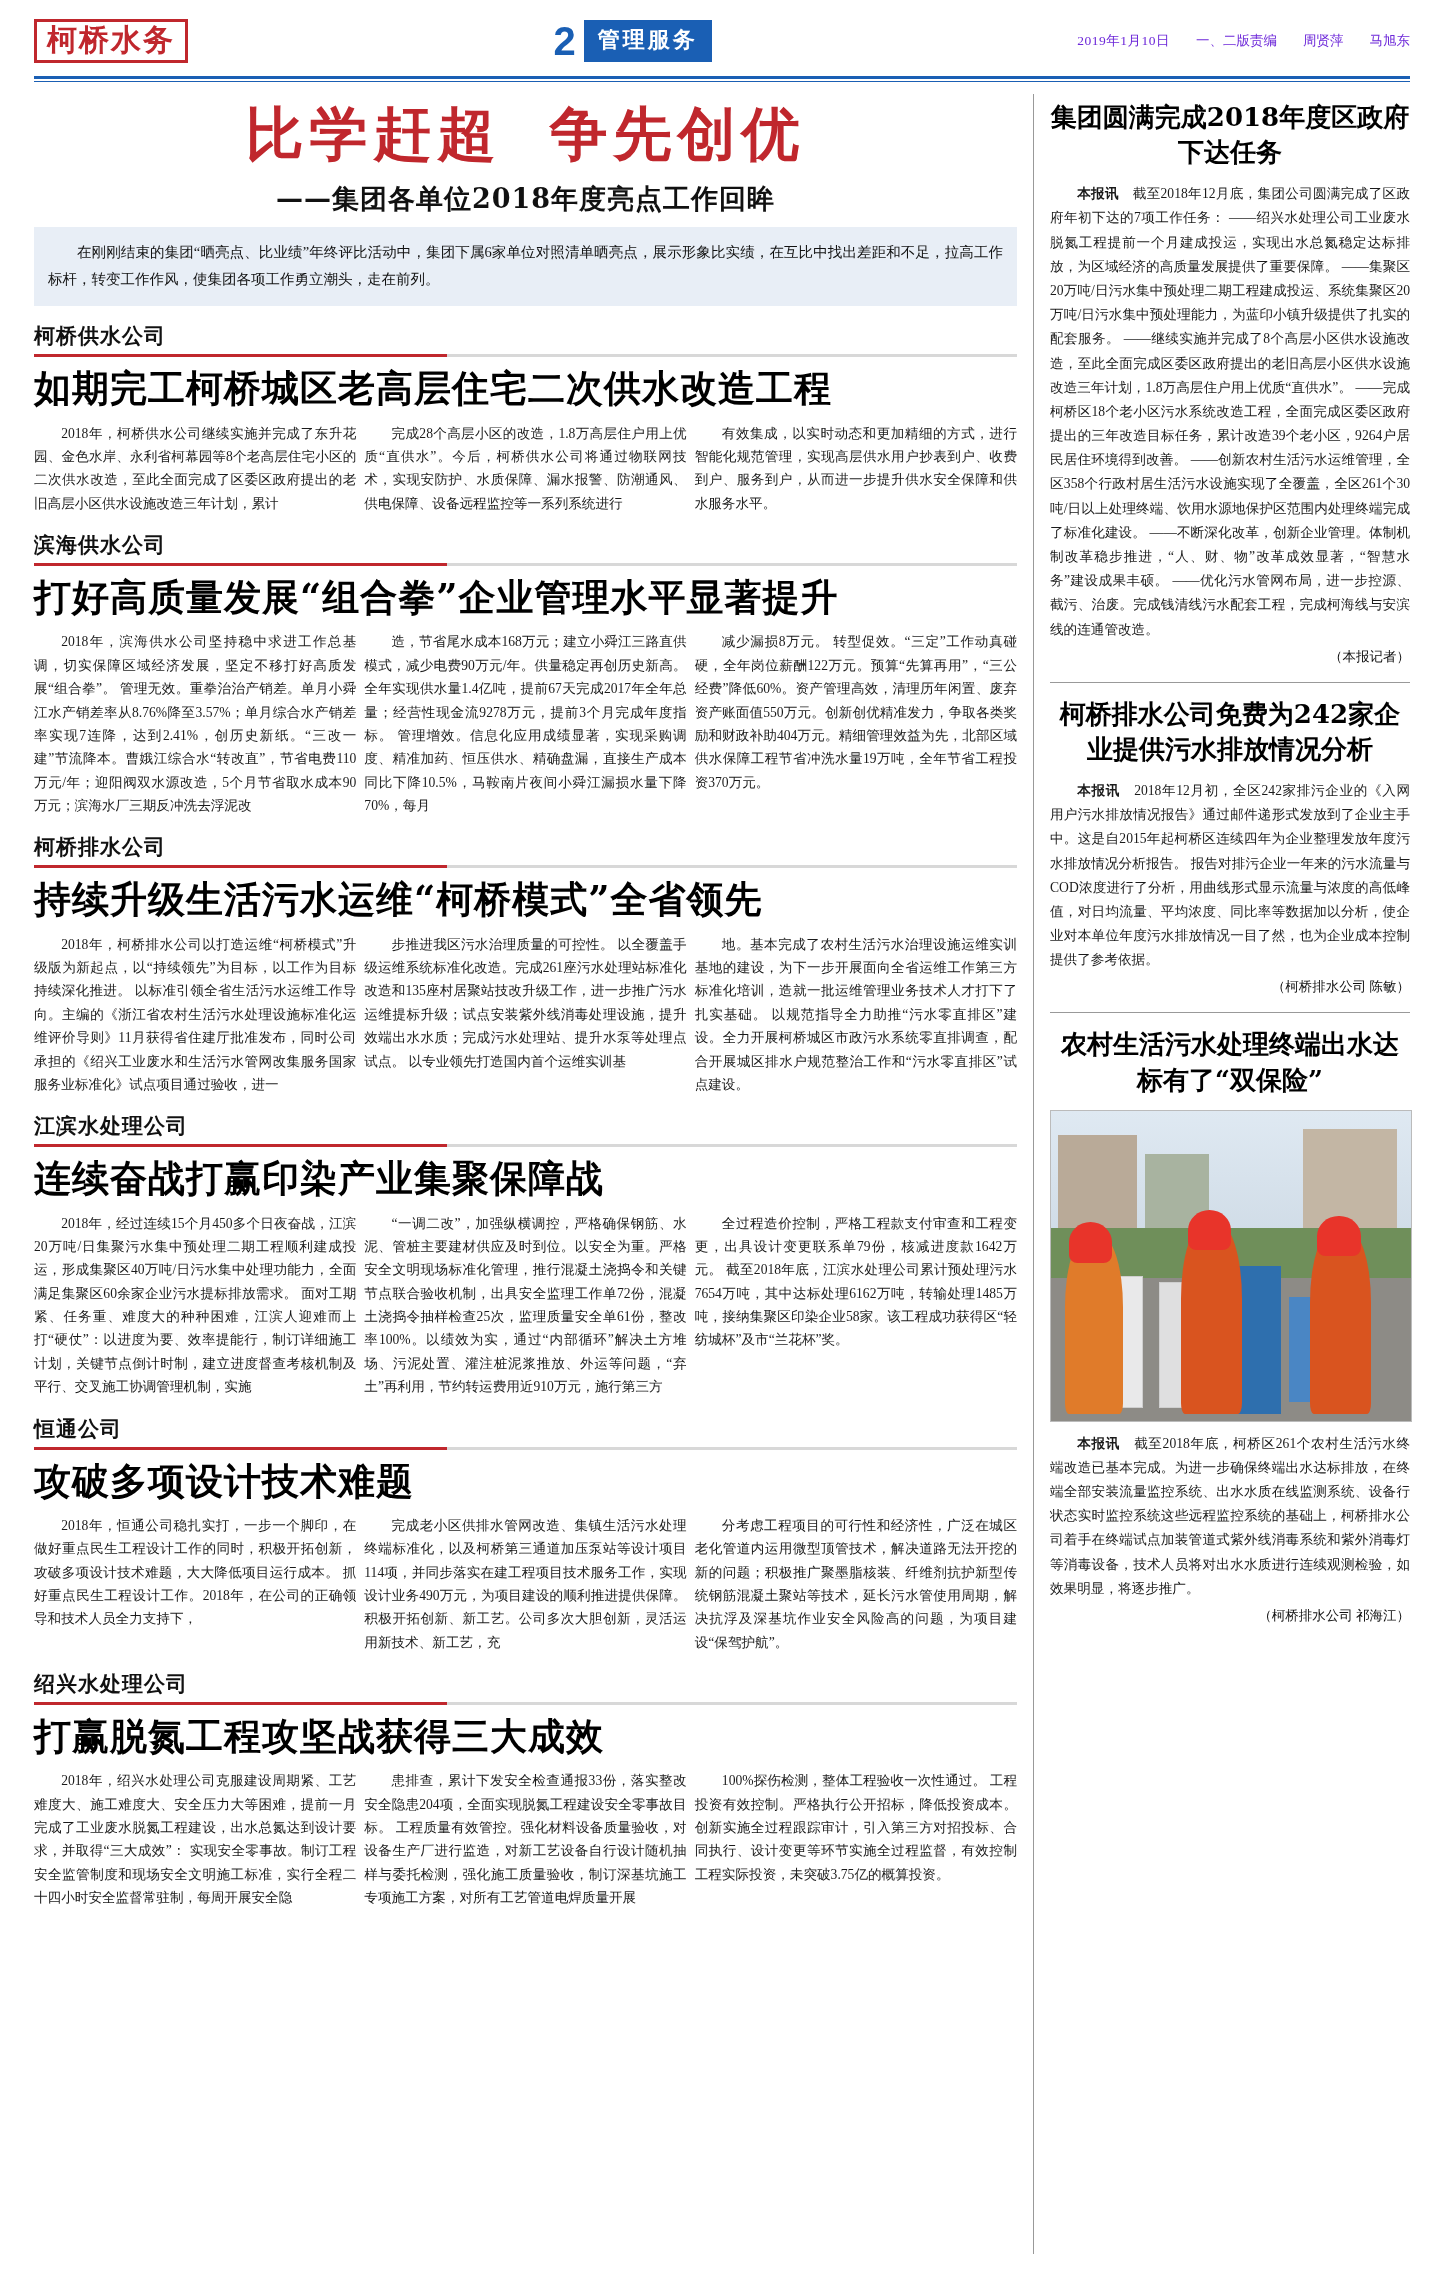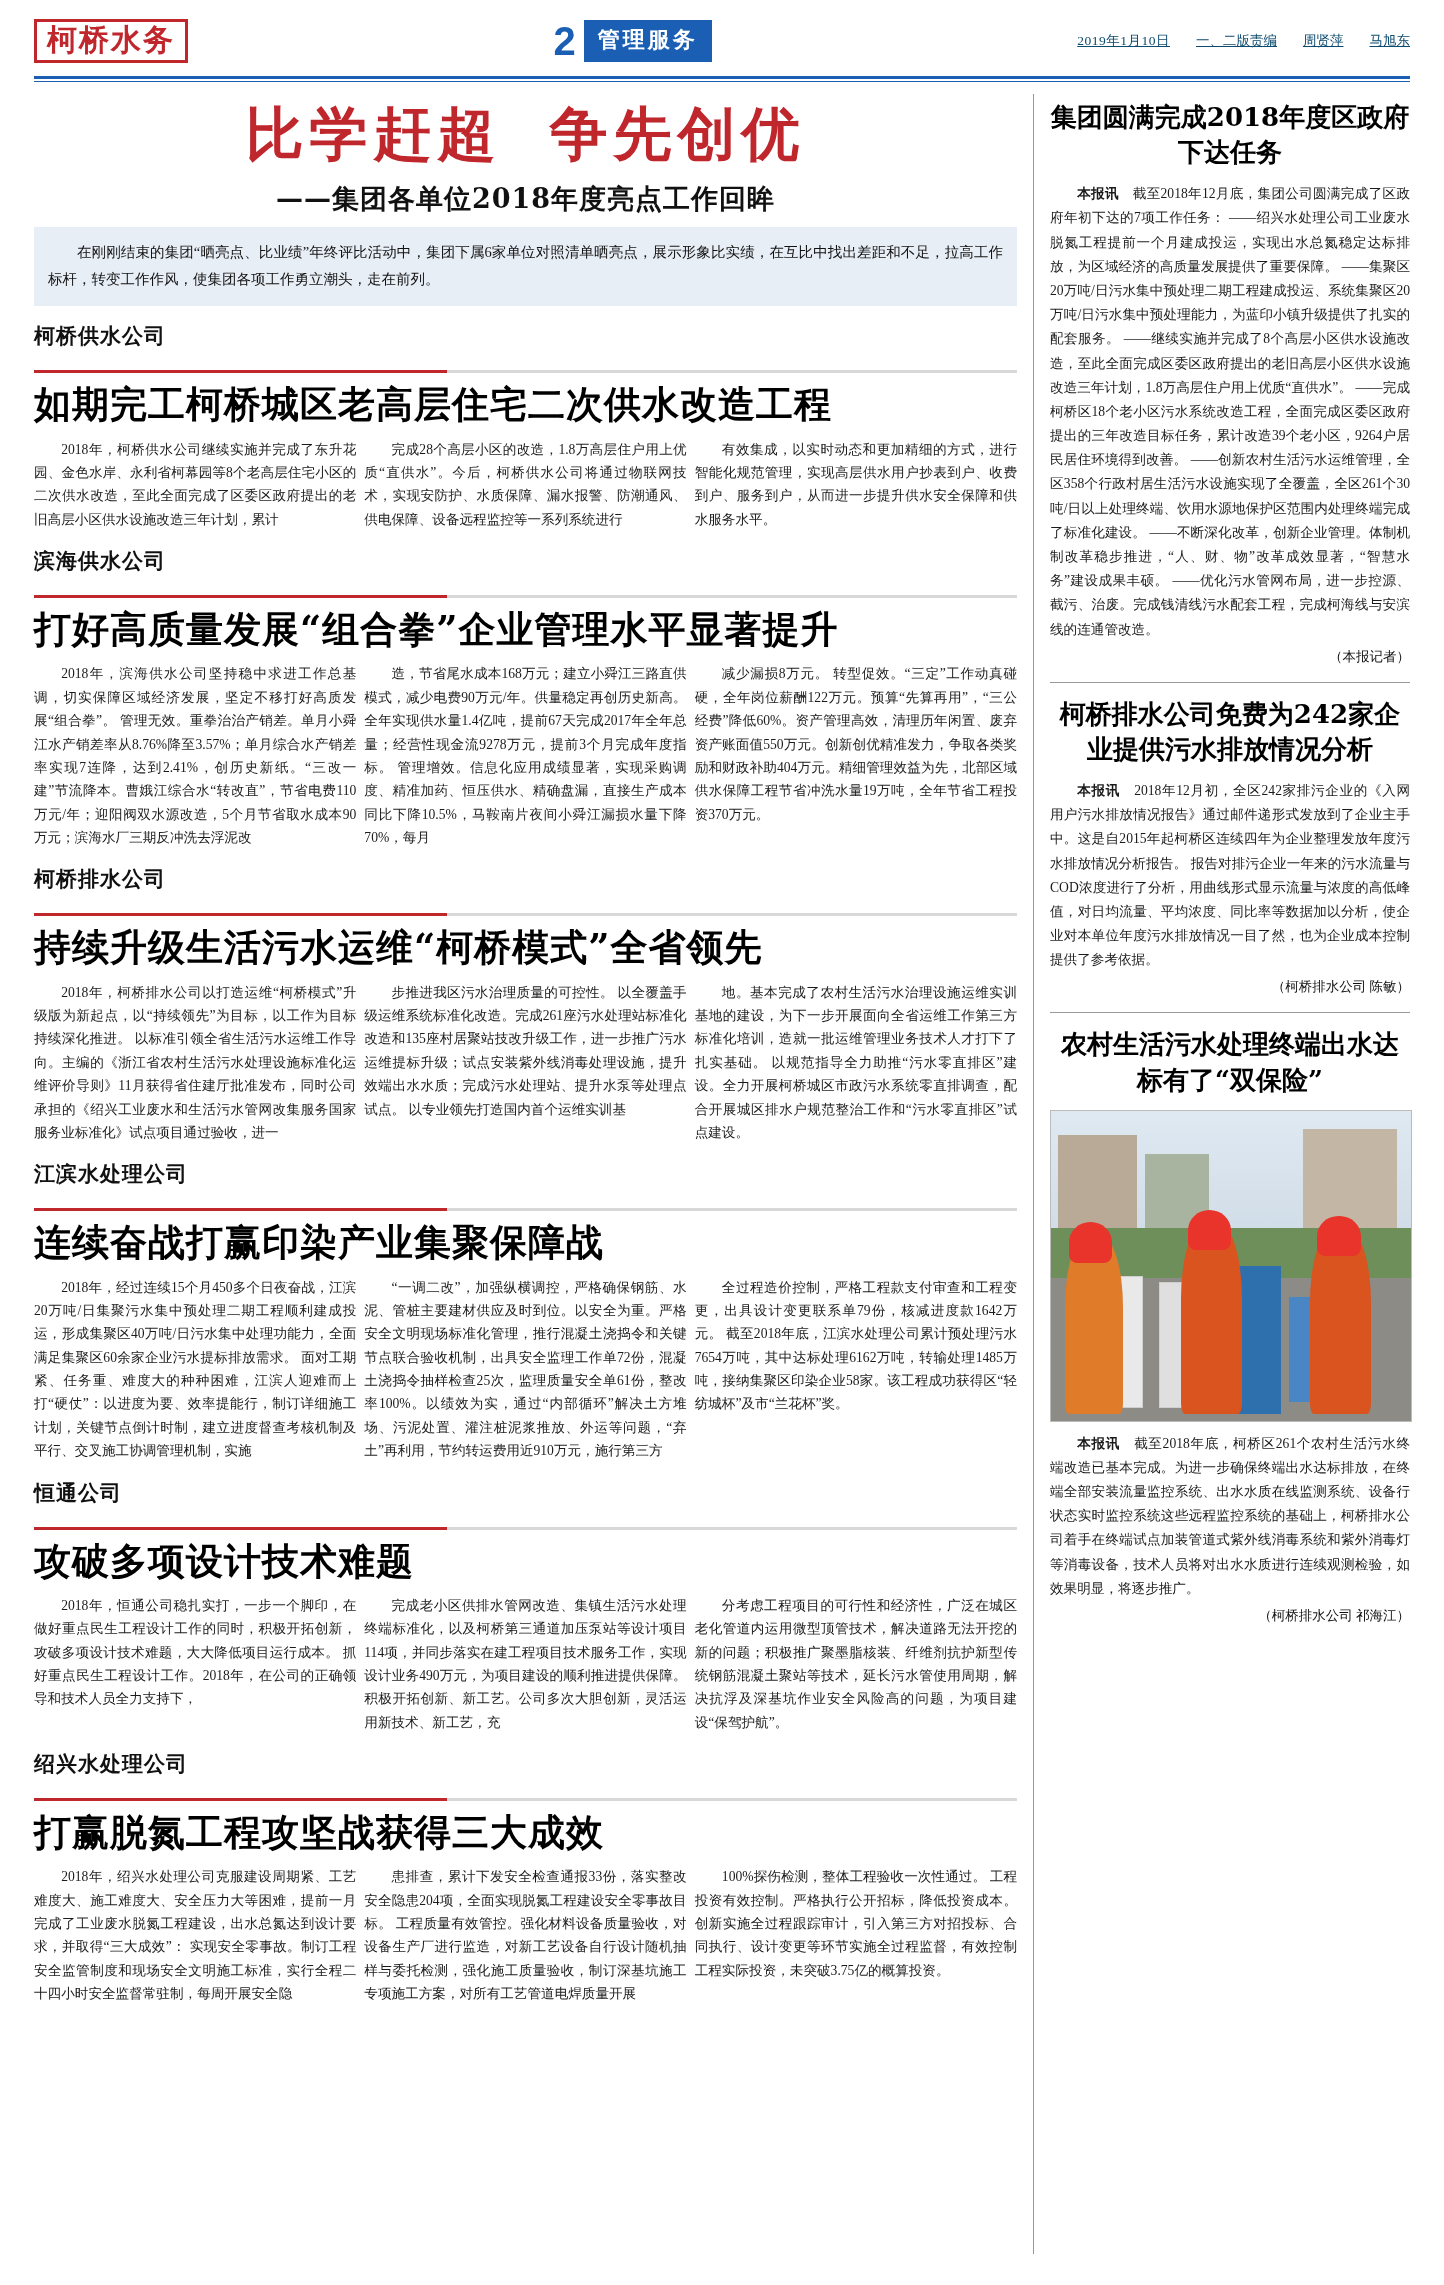--- a/index.html
+++ b/index.html
@@ -60,26 +60,25 @@
     background: #1a5fb4;
     color: #fff;
     font-size: 22px;
     font-weight: bold;
     letter-spacing: 3px;
     padding: 5px 14px 7px 14px;
     font-family: "DejaVu Serif", serif;
   }
   .mast-right {
     font-size: 13.5px;
-    color: #0c4a6e;
+    color: #6d28d9;
     white-space: nowrap;
     display: flex;
     gap: 26px;
     align-items: baseline;
-    text-decoration: underline;
   }
   .mast-right .date {letter-spacing: 0.5px;}
   .mast-rule {
     height: 3px;
     background: #1a5fb4;
     margin-top: 4px;
   }
   .mast-rule2 {
     height: 1px;
     background: #1a5fb4;
@@ -141,21 +140,21 @@
   
   .art {
     margin-top: 16px;
   }
   .art-org {
     font-size: 21px;
     font-weight: bold;
     color: #111;
     font-family: "DejaVu Serif", serif;
     letter-spacing: 1px;
-    padding-bottom: 20px;
+    padding-bottom: 4px;
     position: relative;
   }
   .org-rule {
     height: 3px;
     background: linear-gradient(to right, #c0272d 0%, #c0272d 42%, #d8d8d8 42%, #d8d8d8 100%);
     margin-bottom: 8px;
   }
   .art-title {
     font-size: 37px;
     font-weight: bold;

